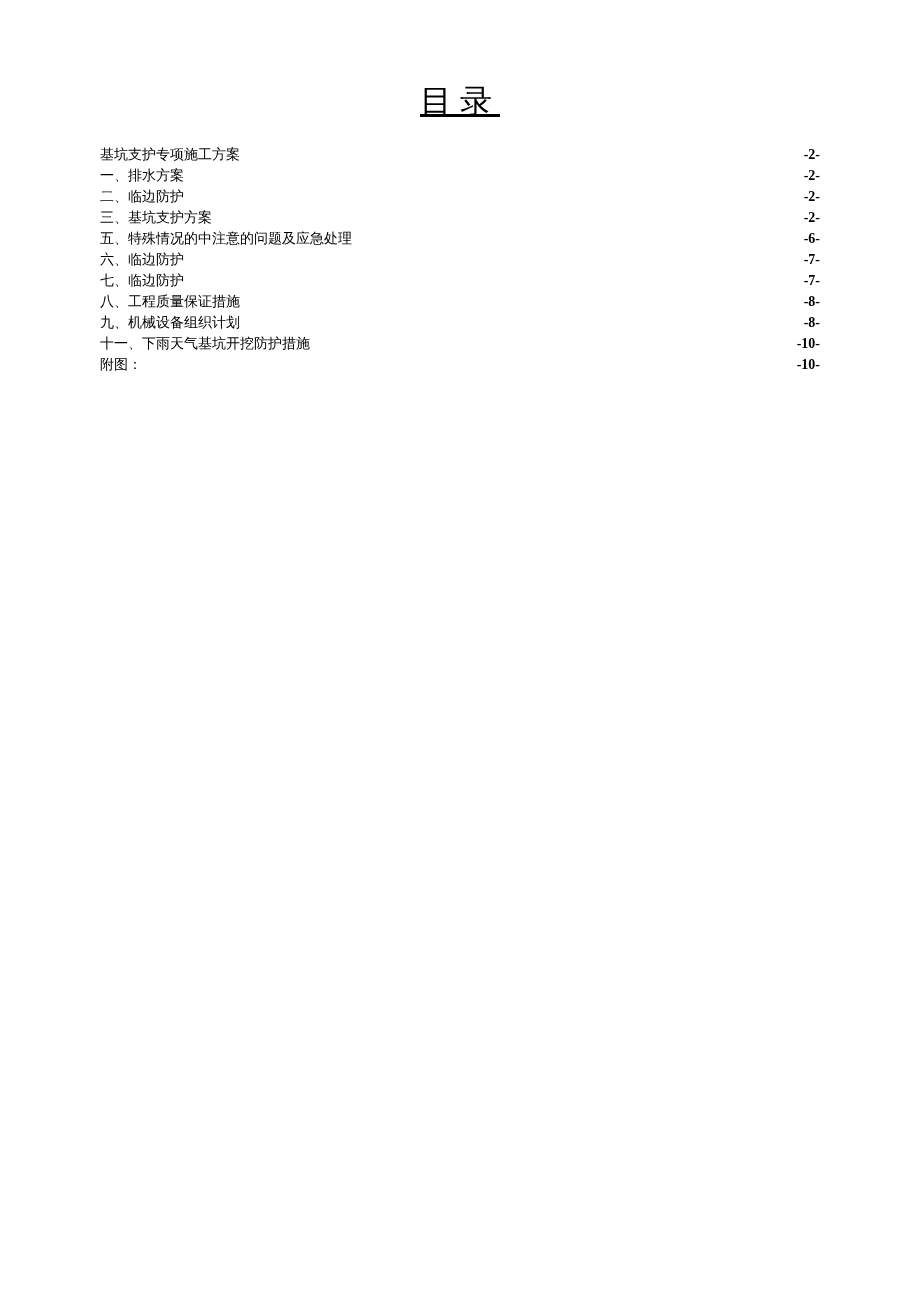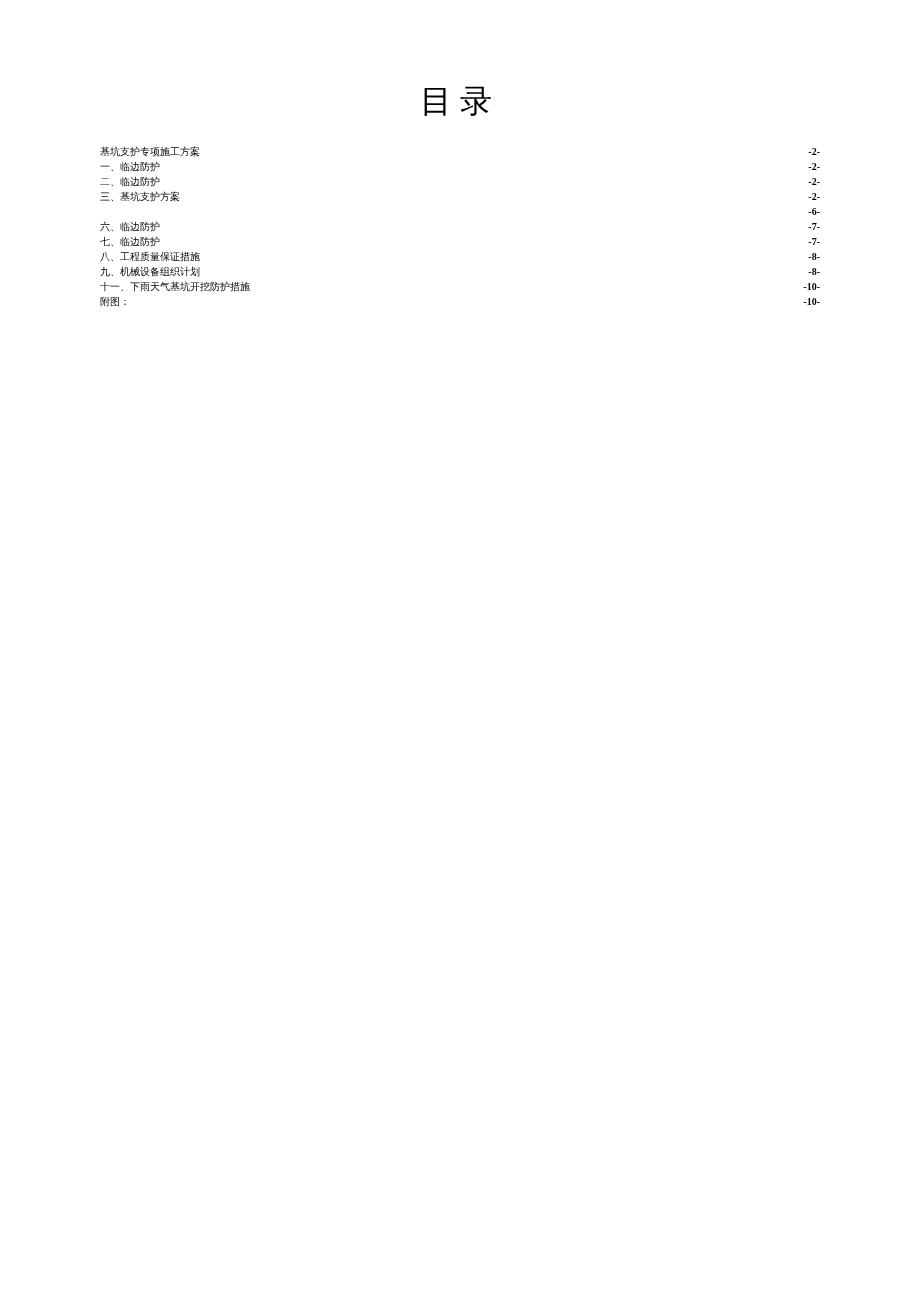--- a/index.html
+++ b/index.html
@@ -14,28 +14,29 @@
       font-family: "SimSun", "宋体", serif;
       padding: 80px 100px 0 100px;
     }
     .title {
       text-align: center;
       font-size: 32px;
       font-weight: normal;
       margin-bottom: 20px;
       letter-spacing: 8px;
       font-family: "SimSun", "宋体", serif;
+      text-decoration: underline;
     }
     .toc {
       width: 100%;
     }
     .toc-entry {
       display: flex;
       align-items: baseline;
-      font-size: 10px;
+      font-size: 14px;
       line-height: 1.5;
       margin-bottom: 0px;
       font-family: "SimSun", "宋体", serif;
     }
     .toc-label {
       white-space: nowrap;
       flex-shrink: 0;
     }
     .toc-dots {
       flex: 1;
@@ -62,35 +63,36 @@
 
 <h1 class="title">目录</h1>
 
 <div class="toc">
   <div class="toc-entry">
     <span class="toc-label">基坑支护专项施工方案</span>
     <span class="toc-dots"></span>
     <span class="toc-page">-2-</span>
   </div>
   <div class="toc-entry">
-    <span class="toc-label">一、临边防护</span>
+    <span class="toc-label">一、排水方案</span>
     <span class="toc-dots"></span>
     <span class="toc-page">-2-</span>
   </div>
   <div class="toc-entry">
     <span class="toc-label">二、临边防护</span>
     <span class="toc-dots"></span>
     <span class="toc-page">-2-</span>
   </div>
   <div class="toc-entry">
     <span class="toc-label">三、基坑支护方案</span>
     <span class="toc-dots"></span>
     <span class="toc-page">-2-</span>
   </div>
   <div class="toc-entry">
+    <span class="toc-label">五、特殊情况的中注意的问题及应急处理</span>
     <span class="toc-dots"></span>
     <span class="toc-page">-6-</span>
   </div>
   <div class="toc-entry">
     <span class="toc-label">六、临边防护</span>
     <span class="toc-dots"></span>
     <span class="toc-page">-7-</span>
   </div>
   <div class="toc-entry">
     <span class="toc-label">七、临边防护</span>

